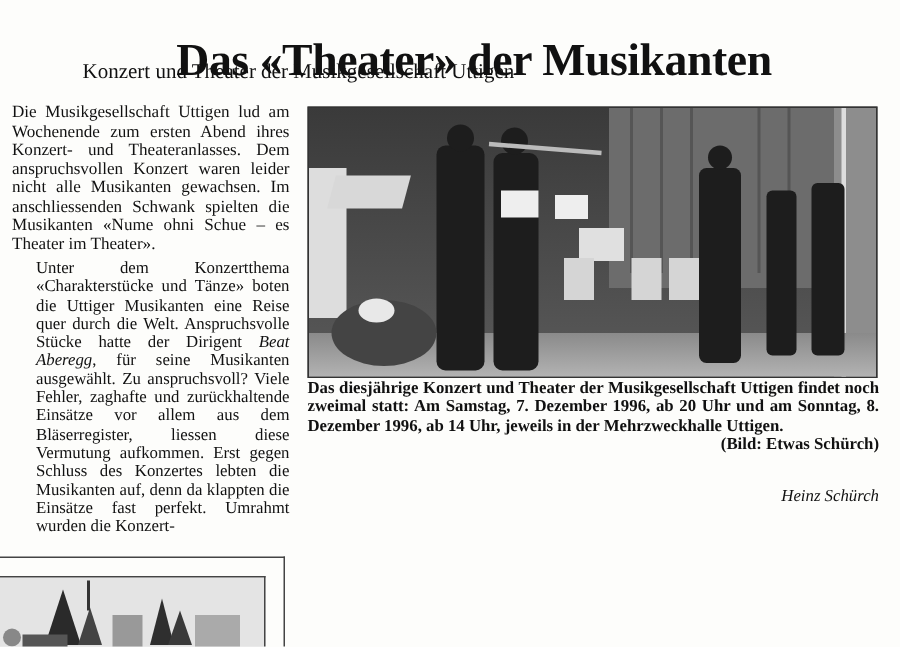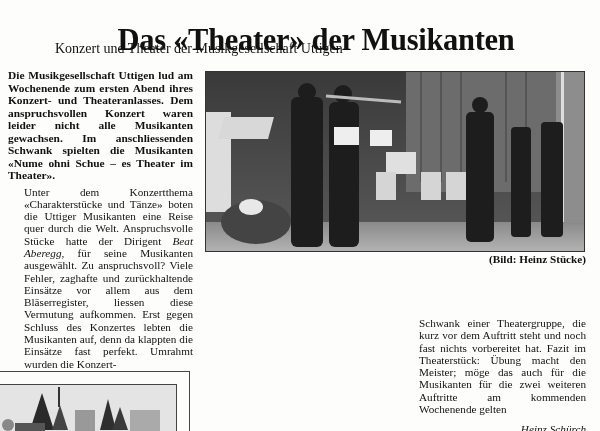--- a/index.html
+++ b/index.html
@@ -14,21 +14,21 @@
   }
   .subhead {
     position:absolute; left:0; top:40px; width:600px; 
     padding-left:55px; box-sizing:border-box;
     font-size:14px; line-height:18px;
   }
   .col-left {
     position:absolute; left:8px; top:69px; width:185px;
     font-size:11.2px; line-height:12.3px; text-align:justify; hyphens:manual;
   }
-  .lead { font-weight:bold; font-size:11.4px; line-height:12.5px; margin:0 0 4px 0; }
+  .lead { font-weight:normal; font-size:11.4px; line-height:12.5px; margin:0 0 4px 0; }
   .body-p { margin:0 0 4px 16px; }
   .photo-main {
     position:absolute; left:205px; top:71px; width:380px; height:181px;
     background:#555; overflow:hidden; border:1px solid #333; box-sizing:border-box;
   }
   .caption {
     position:absolute; left:205px; top:253px; width:381px;
     font-size:11.2px; line-height:12.4px; font-weight:bold; text-align:justify;
   }
   .caption .credit { float:right; }
@@ -105,28 +105,28 @@
     </g>
     <rect x="128" y="55" width="25" height="18" fill="#eee"></rect>
     <rect x="164" y="58" width="22" height="16" fill="#eee"></rect>
     <line x1="120" y1="24" x2="195" y2="30" stroke="#bbb" stroke-width="3"></line>
     <ellipse cx="50" cy="150" rx="35" ry="22" fill="#444"></ellipse>
     <ellipse cx="45" cy="135" rx="12" ry="8" fill="#e8e8e8"></ellipse>
   </svg>
 </div>
 
 <div class="caption">
-  <span class="credit">(Bild: Heinz Stücke)</span>
+  <span>Das diesjährige Konzert und Theater der Musikgesellschaft Uttigen findet noch zweimal statt: Am Samstag, 7. Dezember 1996, ab 20 Uhr und am Sonntag, 8. Dezember 1996, ab 14 Uhr, jeweils in der Mehrzweckhalle Uttigen.</span>
+  <span class="credit">(Bild: Etwas Schürch)</span>
 </div>
 
 <div class="col-mid">
 </div>
 
 <div class="col-right">
-  <p class="body-p">Schwank einer Theatergruppe, die kurz vor dem Auftritt steht und noch fast nichts vorbereitet hat. Fazit im Theaterstück: Übung macht den Meister; möge das auch für die Musikanten für die zwei weiteren Auftritte am kommenden Wochenende gelten</p>
   <div class="author">Heinz Schürch</div>
 </div>
 
 <div class="bottom-box"></div>
 <div class="photo-bottom">
   <svg width="177" height="50" viewBox="0 0 177 50">
     <rect width="177" height="50" fill="#e4e4e4"></rect>
     <polygon points="30,45 42,8 54,45" fill="#2a2a2a"></polygon>
     <polygon points="52,45 60,20 68,45" fill="#444"></polygon>
     <rect x="58" y="2" width="2" height="20" fill="#333"></rect>

